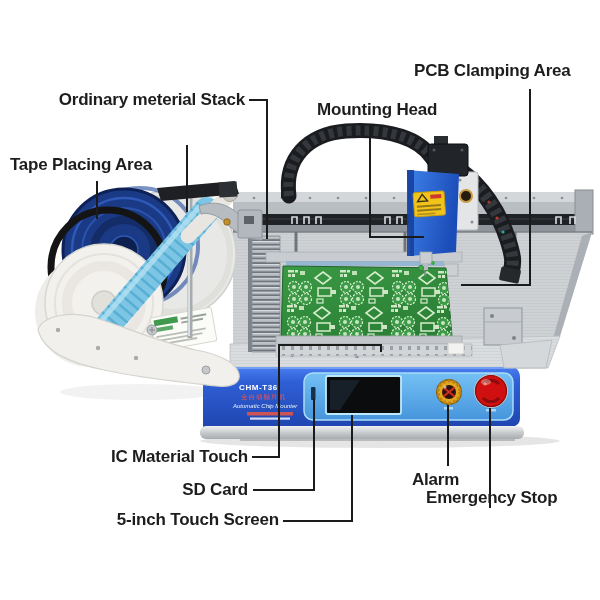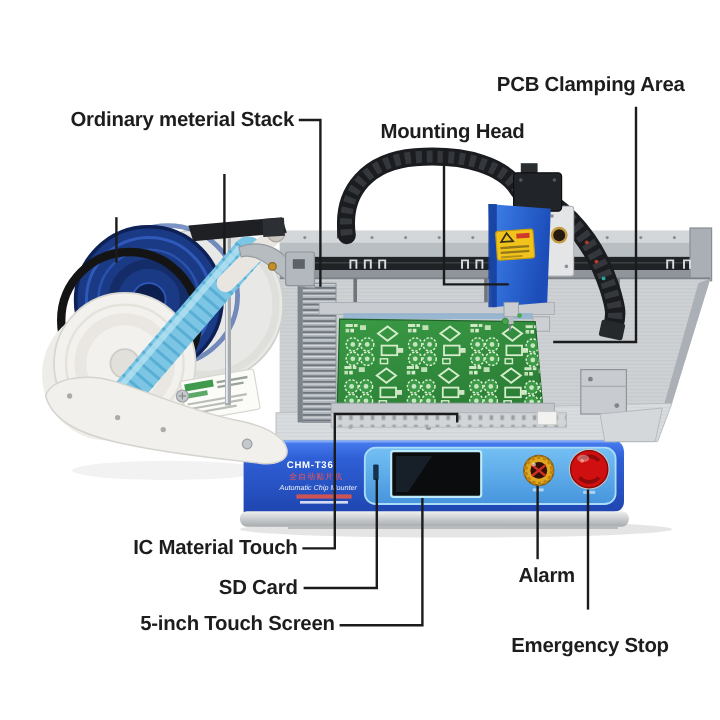--- a/index.html
+++ b/index.html
@@ -338,21 +338,22 @@
     <polyline points="530,89 530,285 461,285"></polyline>
     <polyline points="252,457 279,457 279,345 381,345 381,352"></polyline>
     <polyline points="253,490 314,490 314,399"></polyline>
     <polyline points="283,521 352,521 352,415"></polyline>
     <polyline points="448,405 448,466"></polyline>
     <polyline points="490,408 490,508"></polyline>
   </g>
 </svg>
 
 <div class="lbl" style="right:355px;top:90px">Ordinary meterial Stack</div>
+<div class="lbl" style="right:448px;top:155px">Tape Placing Area</div>
 <div class="lbl" style="left:414px;top:61px">PCB Clamping Area</div>
 <div class="lbl" style="left:317px;top:100px">Mounting Head</div>
 <div class="lbl" style="right:352px;top:447px">IC Material Touch</div>
 <div class="lbl" style="right:352px;top:480px">SD Card</div>
 <div class="lbl" style="right:321px;top:510px">5-inch Touch Screen</div>
-<div class="lbl" style="left:432px;top:470px">Alarm</div>
-<div class="lbl" style="left:426px;top:528px">Emergency Stop</div>
+<div class="lbl" style="left:412px;top:470px">Alarm</div>
+<div class="lbl" style="left:426px;top:488px">Emergency Stop</div>
 
 </div>
 
 </body></html>

